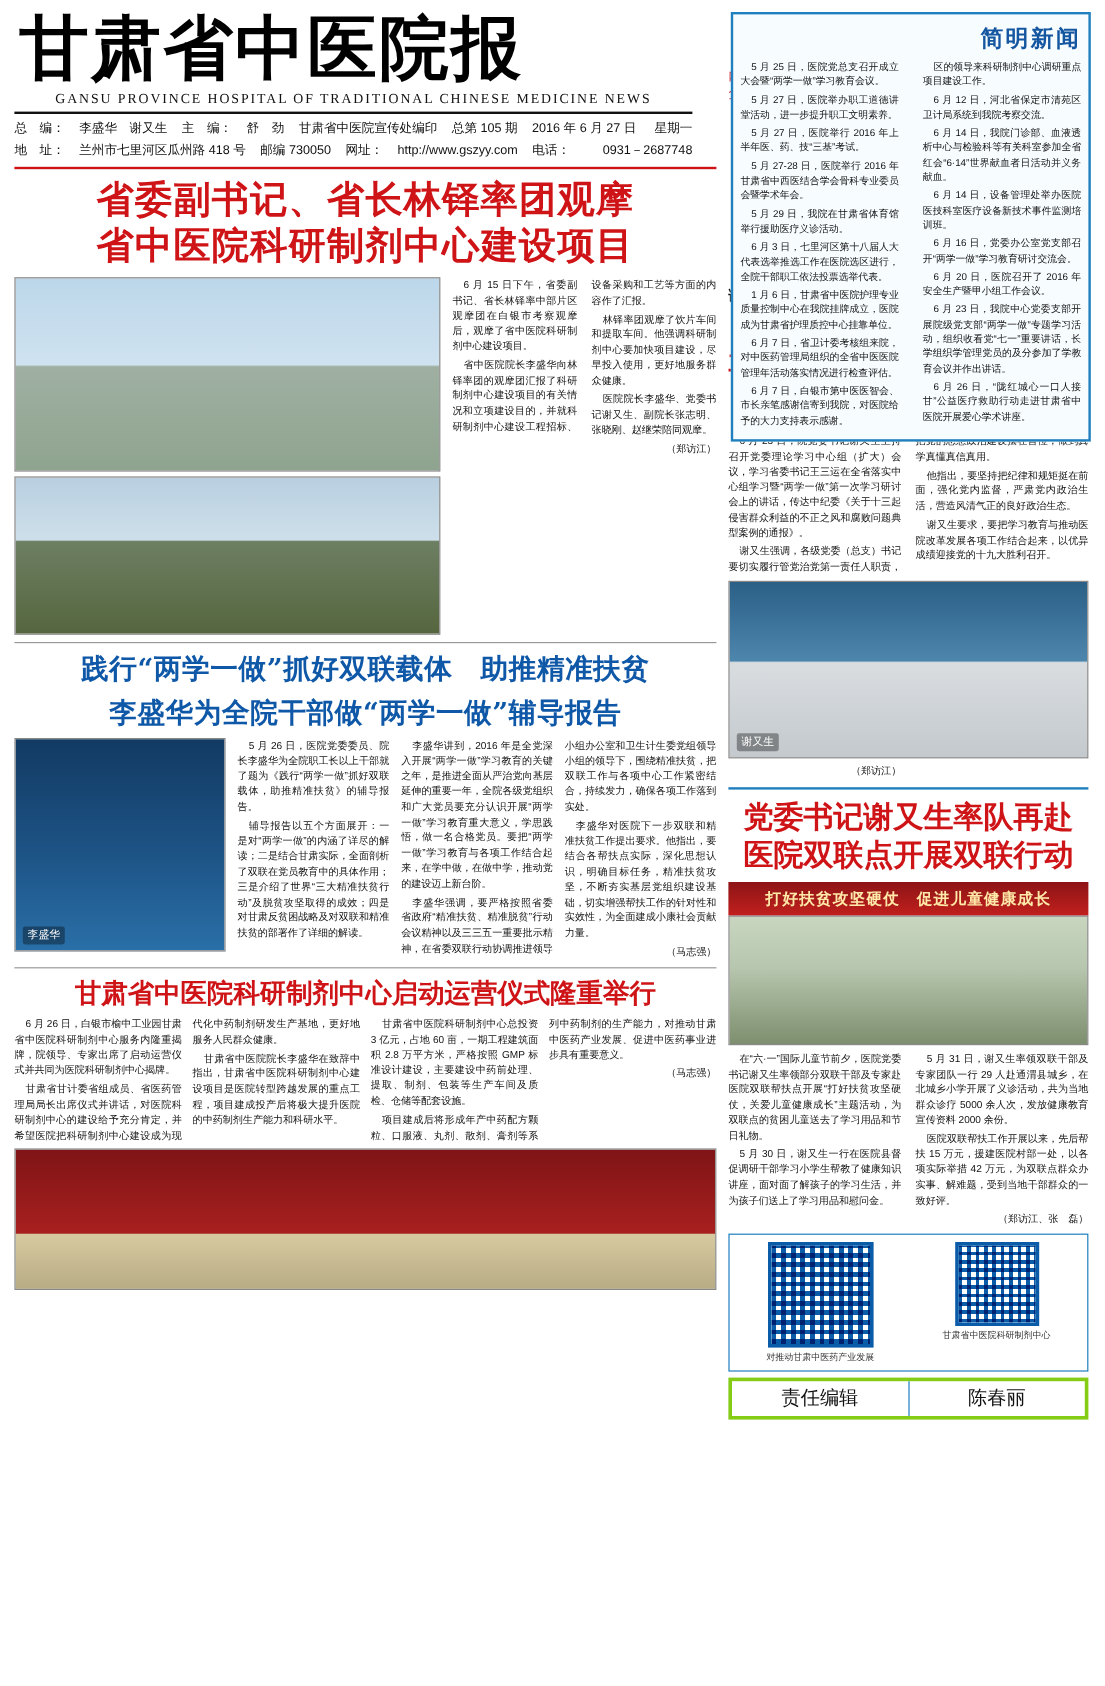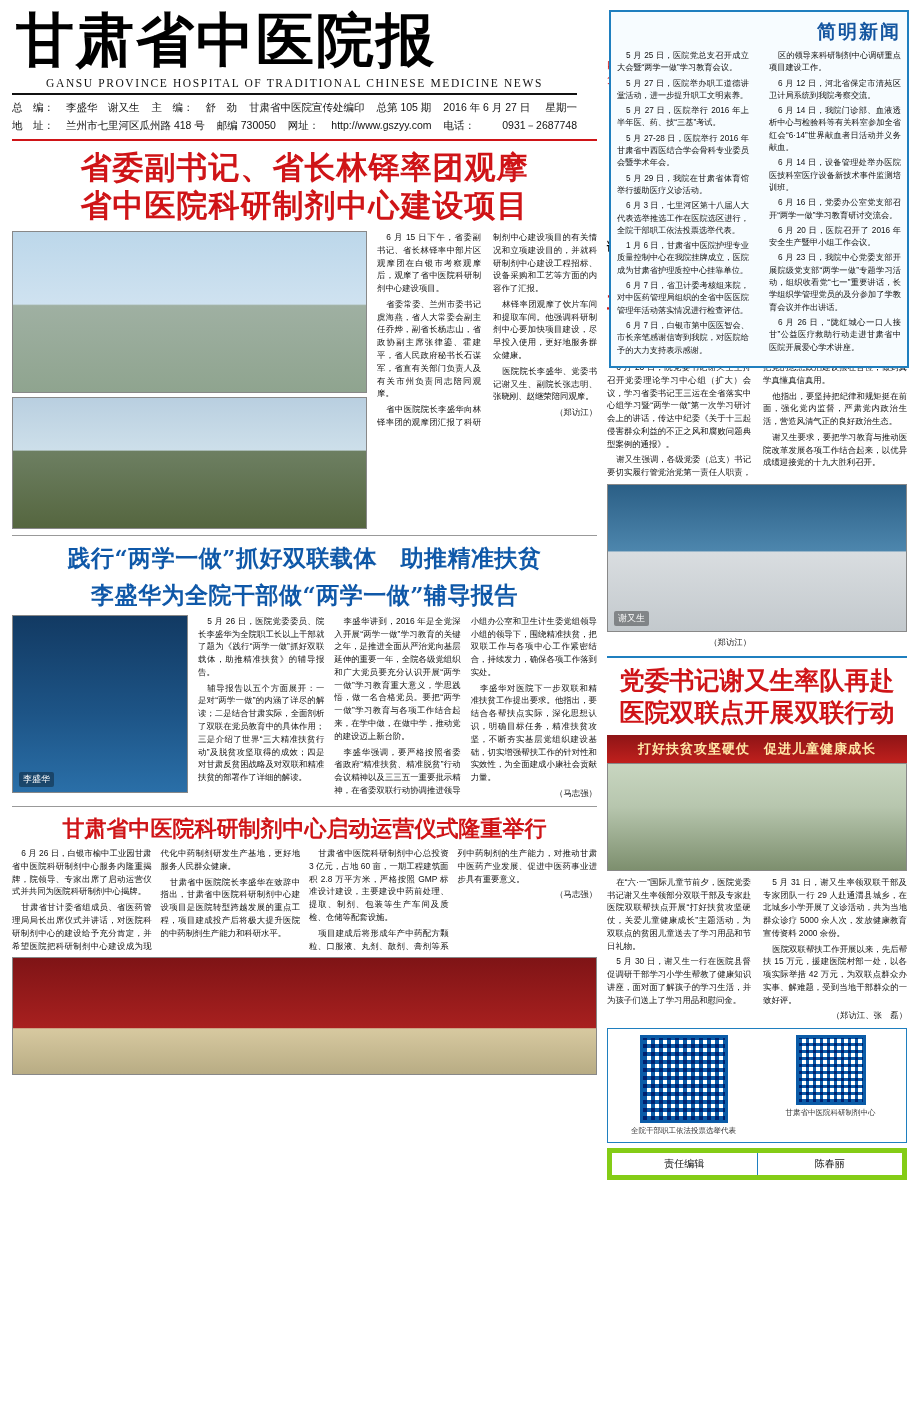--- a/index.html
+++ b/index.html
@@ -188,24 +188,24 @@
     width:70px;height:70px;
     background:
       repeating-linear-gradient(0deg,#0b5ca8 0 3px,#fff 3px 7px),
       repeating-linear-gradient(90deg,#0b5ca8 0 3px,#fff 3px 7px);
     background-blend-mode:multiply;
     border:3px solid #0b5ca8;
     box-sizing:border-box;
   }
   .qr-caps{font-size:7.5px;color:#333;text-align:center;margin-top:3px;line-height:1.3;}
   .editorbar{
-    border:5px solid #84cc16;
+    border:3px solid #84cc16;
     margin-top:5px;
     display:flex;
-    font-size:10px;
+    font-size:16px;
     color:#111;
   }
   .editorbar div{flex:1;text-align:center;padding:4px 0;}
   .editorbar div+div{border-left:1px solid #1f7fbf;}
 </style>
 </head>
 <body>
 
 <div class="page">
 
@@ -284,21 +284,20 @@
 
     <div class="col-left">
 
       <div style="display:flex;gap:10px;align-items:flex-start;">
         <div style="width:355px;">
           <div class="photo ph-sky" style="height:162px;"></div>
           <div class="photo ph-grp" style="height:132px;margin-top:4px;"></div>
         </div>
         <div class="txt cols2" style="flex:1;">
           <p>6 月 15 日下午，省委副书记、省长林铎率中部片区观摩团在白银市考察观摩后，观摩了省中医院科研制剂中心建设项目。</p>
-          <p>省委常委、兰州市委书记虞海燕，省人大常委会副主任乔烨，副省长杨志山，省政协副主席张律鎏、霍建平，省人民政府秘书长石谋军，省直有关部门负责人及有关市州负责同志陪同观摩。</p>
           <p>省中医院院长李盛华向林铎率团的观摩团汇报了科研制剂中心建设项目的有关情况和立项建设目的，并就科研制剂中心建设工程招标、设备采购和工艺等方面的内容作了汇报。</p>
           <p>林铎率团观摩了饮片车间和提取车间。他强调科研制剂中心要加快项目建设，尽早投入使用，更好地服务群众健康。</p>
           <p>医院院长李盛华、党委书记谢又生、副院长张志明、张晓刚、赵继荣陪同观摩。</p>
           <p style="text-align:right;text-indent:0;">（郑访江）</p>
         </div>
       </div>
 
       <div class="rule-thin"></div>
 
       <div class="sub-blue">践行“两学一做”抓好双联载体　助推精准扶贫</div>
@@ -369,21 +368,21 @@
         <p>在“六·一”国际儿童节前夕，医院党委书记谢又生率领部分双联干部及专家赴医院双联帮扶点开展“打好扶贫攻坚硬仗，关爱儿童健康成长”主题活动，为双联点的贫困儿童送去了学习用品和节日礼物。</p>
         <p>5 月 30 日，谢又生一行在医院县督促调研干部学习小学生帮教了健康知识讲座，面对面了解孩子的学习生活，并为孩子们送上了学习用品和慰问金。</p>
         <p>5 月 31 日，谢又生率领双联干部及专家团队一行 29 人赴通渭县城乡，在北城乡小学开展了义诊活动，共为当地群众诊疗 5000 余人次，发放健康教育宣传资料 2000 余份。</p>
         <p>医院双联帮扶工作开展以来，先后帮扶 15 万元，援建医院村部一处，以各项实际举措 42 万元，为双联点群众办实事、解难题，受到当地干部群众的一致好评。</p>
         <p style="text-align:right;text-indent:0;">（郑访江、张　磊）</p>
       </div>
 
       <div class="qrbox">
         <div style="flex:1;text-align:center;">
           <div class="qr" style="margin:0 auto;"></div>
-          <div class="qr-caps">全院干部职工依法投票选举代表</div>
+          <div class="qr-caps">对推动甘肃中医药产业发展</div>
         </div>
         <div style="flex:1;text-align:center;">
           <div class="qr2" style="margin:0 auto;"></div>
           <div class="qr-caps">甘肃省中医院科研制剂中心</div>
         </div>
       </div>
 
       <div class="editorbar">
         <div>责任编辑</div>
         <div>陈春丽</div>

